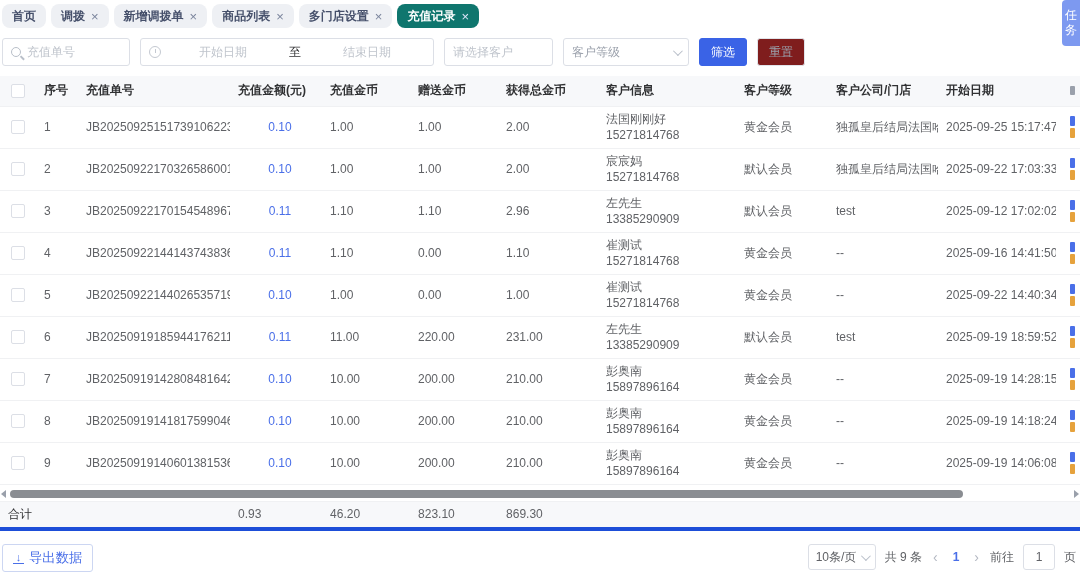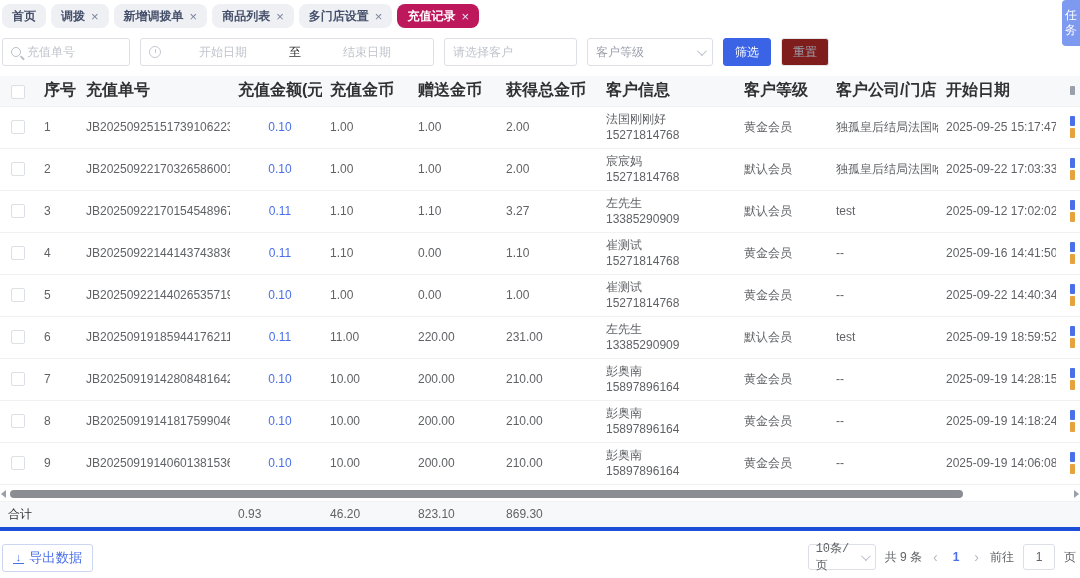--- a/index.html
+++ b/index.html
@@ -5,52 +5,52 @@
   * { box-sizing: border-box; margin:0; padding:0; }
   html,body { width:1080px; height:578px; overflow:hidden; background:#fff;
     font-family:"Liberation Sans","DejaVu Sans",sans-serif; font-size:12px; color:#606266; }
   .page { position:relative; width:1080px; height:578px; }
 
   
   .tabbar { display:flex; align-items:center; gap:5px; height:30px; padding:4px 2px 2px 2px; background:#fff; }
   .tab { display:flex; align-items:center; gap:6px; height:24px; padding:0 10px; background:#eef0f4;
     color:#46506b; border-radius:8px; font-weight:bold; cursor:pointer; white-space:nowrap; }
   .tab .x { font-weight:normal; font-size:13px; color:#7a849c; }
-  .tab.active { background:#be185d; color:#fff; }
+  .tab.active { background:#0f766e; color:#fff; }
   .tab.active .x { color:#dfe6fb; }
   .task-tab { position:absolute; right:0; top:0; width:18px; height:46px; background:#7d99f0; color:#fff;
     border-radius:4px 0 0 4px; display:flex; flex-direction:column; align-items:center; justify-content:center;
     font-size:12px; line-height:15px; cursor:pointer; z-index:5; }
 
   
   .filters { display:flex; align-items:center; gap:10px; margin:7px 0 0 2px; height:30px; }
   .box { height:28px; border:1px solid #dcdfe6; border-radius:3px; background:#fff; display:flex; align-items:center; padding:0 8px; color:#bfc4cc; }
   .box input { border:none; outline:none; width:100%; font-size:12px; color:#606266; font-family:inherit; background:transparent; }
   .box input::placeholder { color:#bfc4cc; }
   .search-box { width:128px; gap:6px; }
   .date-box { width:294px; gap:4px; }
   .date-box .ph { flex:1; text-align:center; color:#bfc4cc; }
   .date-box .sep { color:#303133; padding:0 4px; }
-  .cust-box { width:133px; }
+  .cust-box { width:109px; }
   .level-box { width:126px; justify-content:space-between; color:#9aa0ab; }
   .mag { width:10px; height:10px; border:1.5px solid #b9bfc9; border-radius:50%; position:relative; flex:none; }
   .mag::after { content:""; position:absolute; width:5px; height:1.5px; background:#b9bfc9; transform:rotate(45deg); left:8px; top:9px; }
   .clock { width:12px; height:12px; border:1.3px solid #c4c9d1; border-radius:50%; position:relative; flex:none; }
   .clock::after { content:""; position:absolute; left:4.5px; top:2px; width:1.3px; height:4px; background:#c4c9d1; }
   .chev { width:7px; height:7px; border-right:1.4px solid #b9bfc9; border-bottom:1.4px solid #b9bfc9; transform:rotate(45deg) translateY(-2px); flex:none; }
   .btn { height:28px; padding:0 11px; border-radius:3px; font-size:12px; cursor:pointer; display:flex; align-items:center; }
   .btn-primary { background:#3a63e6; color:#fff; border:1px solid #3a63e6; }
   .btn-plain { background:#7f1d1d; color:#9aa0ab; border:1px solid #e1e4ea; }
 
   
   table { border-collapse:collapse; table-layout:fixed; width:1080px; margin-top:9px; }
   col.c1{width:36px} col.c2{width:42px} col.c3{width:152px} col.c4{width:92px} col.c5{width:88px}
   col.c6{width:88px} col.c7{width:100px} col.c8{width:138px} col.c9{width:92px} col.c10{width:110px}
   col.c11{width:118px} col.c12{width:24px}
-  th { background:#f7f8fa; color:#303133; font-weight:bold; font-size:16px; text-align:left; height:30px; padding-left:8px; white-space:nowrap; overflow:hidden; }
+  th { background:#f7f8fa; color:#303133; font-weight:bold; font-size:12px; text-align:left; height:30px; padding-left:8px; white-space:nowrap; overflow:hidden; }
   th.c-check, td.c-check { text-align:center; padding-left:0; }
   tbody td { height:42px; border-bottom:1px solid #f0f1f3; padding-left:8px; font-size:12px; color:#606266; white-space:nowrap; overflow:hidden; vertical-align:middle; }
   tbody tr:first-child td { border-top:1px solid #f0f1f3; }
   td.link { color:#4a6fe8; cursor:pointer;text-align:center; }
   .checkbox { display:inline-block; width:14px; height:14px; border:1px solid #dcdfe6; border-radius:2px; background:#fff; vertical-align:middle; cursor:pointer; }
   .two-line div { line-height:16px; }
   td.clip, th.clip { padding-left:14px; }
   .frag { display:block; width:5px; height:10px; border-radius:1px; margin:2px 0; }
   .frag.blue { background:#4a6fe8; }
   .frag.orange { background:#e6a23c; }
@@ -66,21 +66,21 @@
   
   .summary td { background:#f7f8fa; height:28px; border-bottom:4px solid #1d4ed8; color:#303133; }
   .summary td.num { color:#606266; }
   .summary table { margin-top:0; }
 
   
   .footer { display:flex; justify-content:space-between; align-items:flex-start; margin-top:13px; padding:0 4px 0 2px; }
   .export-btn { display:flex; align-items:center; gap:5px; height:28px; padding:0 10px; border:1px solid #ccd6f2; border-radius:3px; color:#4a6fe8; background:#fff; cursor:pointer; }
   .dl-icon { display:inline-block; width:11px; text-align:center; border-bottom:1.5px solid #4a6fe8; line-height:11px; font-size:11px; }
   .pager { display:flex; align-items:center; gap:9px; color:#606266; }
-  .size-select { width:68px; height:26px; border:1px solid #dcdfe6; border-radius:3px; display:flex; align-items:center; justify-content:space-between; padding:0 7px; color:#606266; cursor:pointer;font-family:Liberation Mono, monospace; }
+  .size-select { width:68px; height:26px; border:1px solid #dcdfe6; border-radius:3px; display:flex; align-items:center; justify-content:space-between; padding:0 7px; color:#606266; cursor:pointer; }
   .pg-arrow { color:#b3b8c2; font-size:14px; cursor:pointer; padding:0 2px; }
   .pg-cur { color:#4a6fe8; font-weight:bold; padding:0 4px; cursor:pointer; }
   .goto-input { width:32px; height:26px; border:1px solid #dcdfe6; border-radius:3px; text-align:center; font-size:12px; color:#606266; outline:none; font-family:inherit; }
 </style>
 </head>
 <body>
 
 <div class="page">
 
   <div class="tabbar">
@@ -211,21 +211,21 @@
             <span class="frag orange"></span>
           </td>
         </tr>
         <tr>
           <td class="c-check"><span class="checkbox"></span></td>
           <td>3</td>
           <td>JB202509221701545489675115</td>
           <td class="link">0.11</td>
           <td>1.10</td>
           <td>1.10</td>
-          <td>3.27</td>
+          <td>2.96</td>
           <td class="two-line">
             <div>左先生</div>
             <div>13385290909</div>
           </td>
           <td>默认会员</td>
           <td>test</td>
           <td>2025-09-12 17:02:02</td>
           <td class="clip">
             <span class="frag blue"></span>
             <span class="frag orange"></span>

